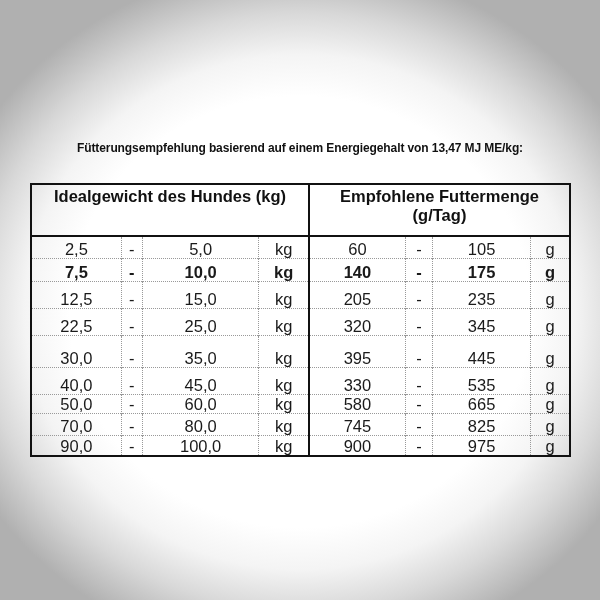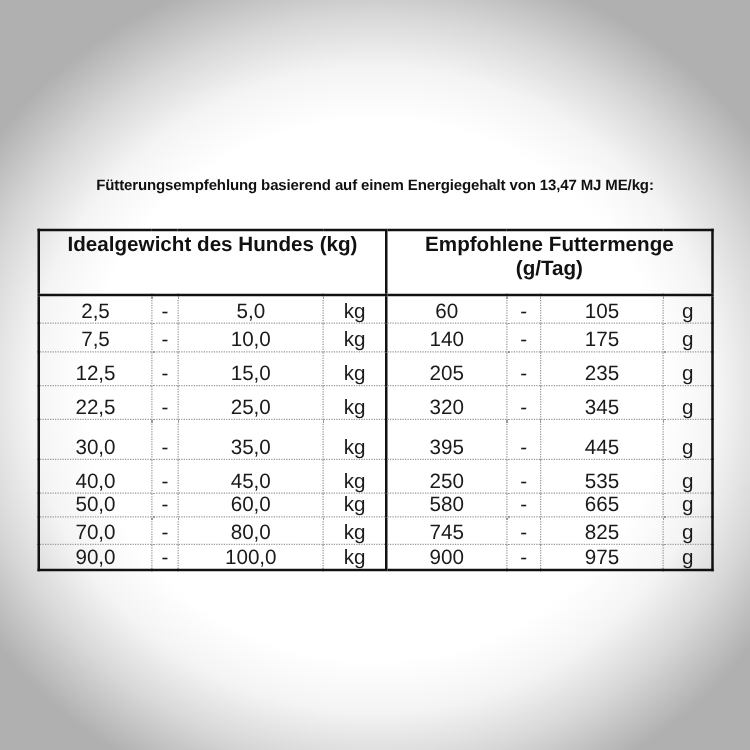--- a/index.html
+++ b/index.html
@@ -78,21 +78,21 @@
       <tr class="first" style="height: 22px;">
         <td>2,5</td>
         <td class="dl">-</td>
         <td class="dl">5,0</td>
         <td class="dl">kg</td>
         <td class="mid">60</td>
         <td class="dl">-</td>
         <td class="dl">105</td>
         <td class="dl">g</td>
       </tr>
-      <tr style="height: 23px;">
+      <tr style="height: 23px; font-weight: bold;">
         <td>7,5</td>
         <td class="dl">-</td>
         <td class="dl">10,0</td>
         <td class="dl">kg</td>
         <td class="mid">140</td>
         <td class="dl">-</td>
         <td class="dl">175</td>
         <td class="dl">g</td>
       </tr>
       <tr style="height: 27px;">
@@ -123,21 +123,21 @@
         <td class="mid">395</td>
         <td class="dl">-</td>
         <td class="dl">445</td>
         <td class="dl">g</td>
       </tr>
       <tr style="height: 27px; padding-left: 17px;">
         <td>40,0</td>
         <td class="dl">-</td>
         <td class="dl">45,0</td>
         <td class="dl">kg</td>
-        <td class="mid">250</td>
+        <td class="mid">330</td>
         <td class="dl">-</td>
         <td class="dl">535</td>
         <td class="dl">g</td>
       </tr>
       <tr style="height: 19px;">
         <td>50,0</td>
         <td class="dl">-</td>
         <td class="dl">60,0</td>
         <td class="dl">kg</td>
         <td class="mid">580</td>

